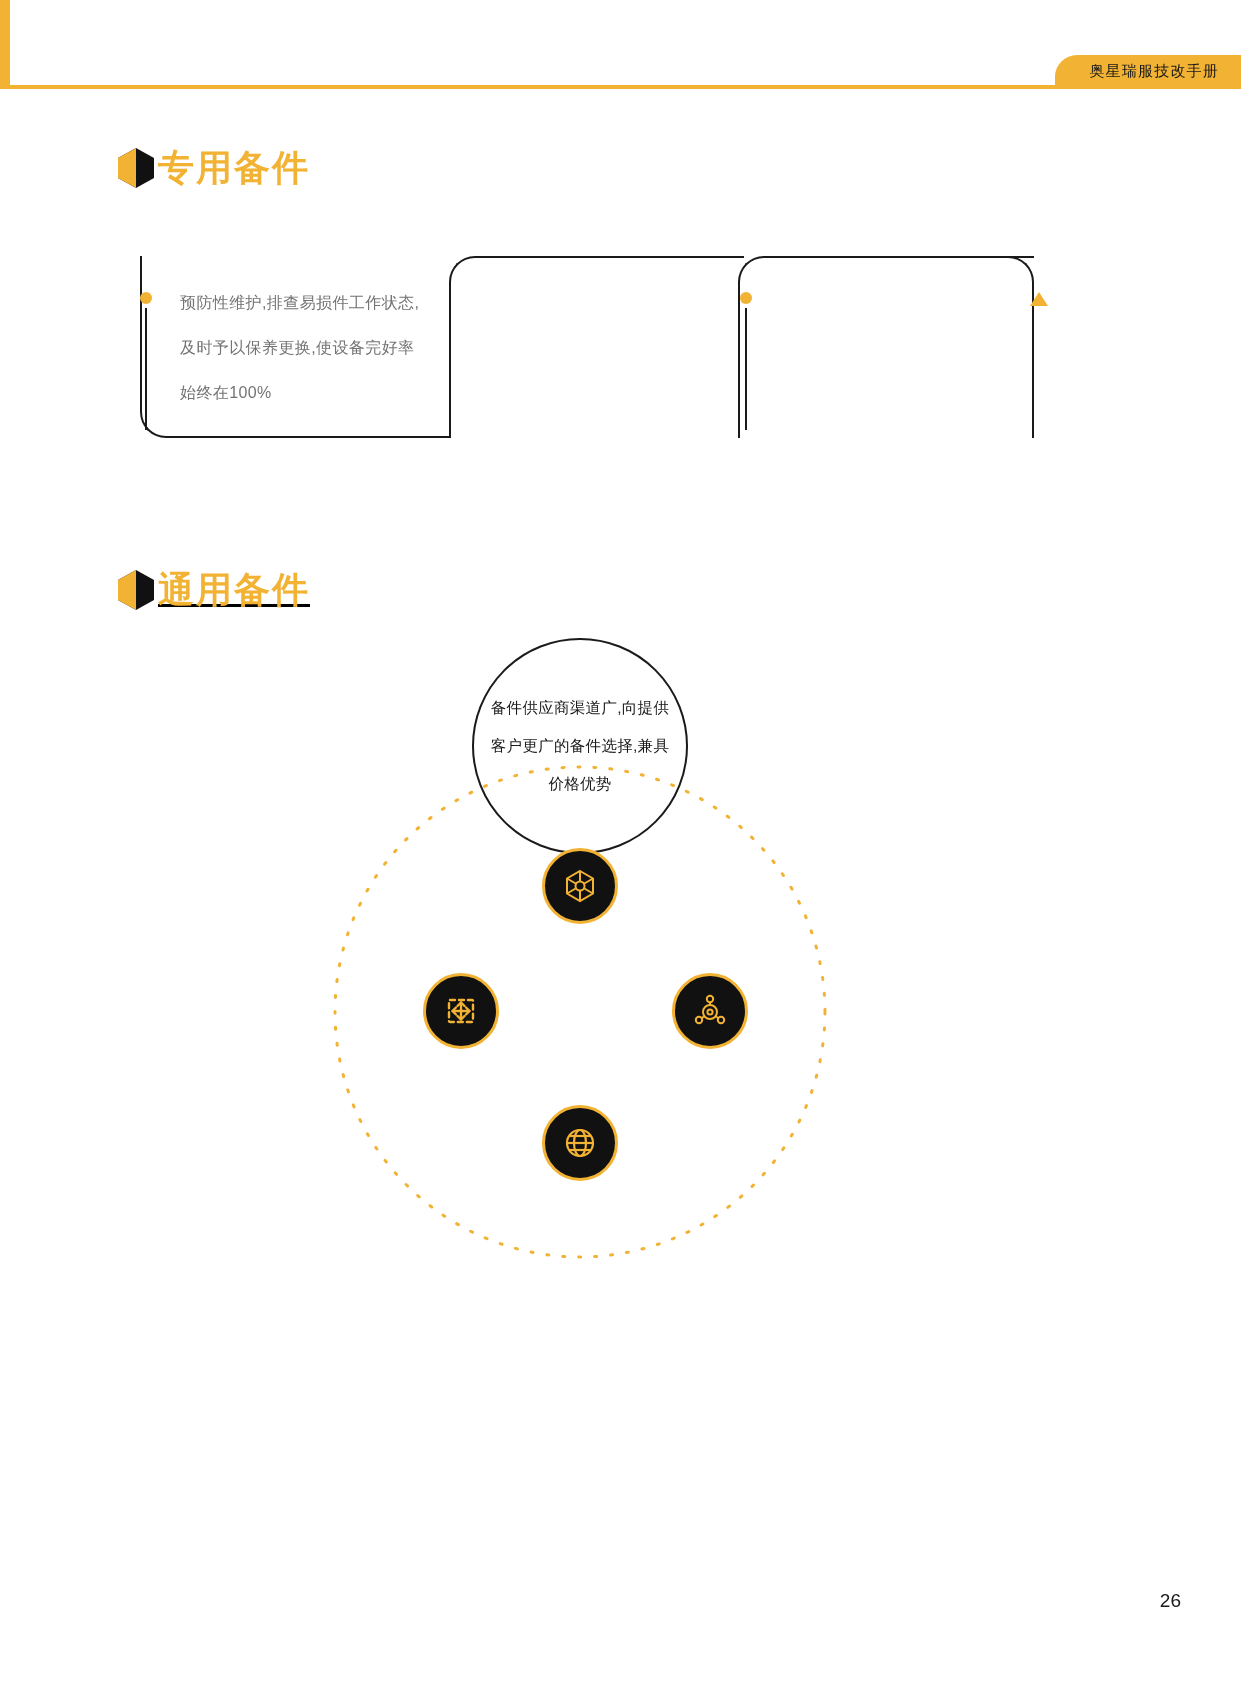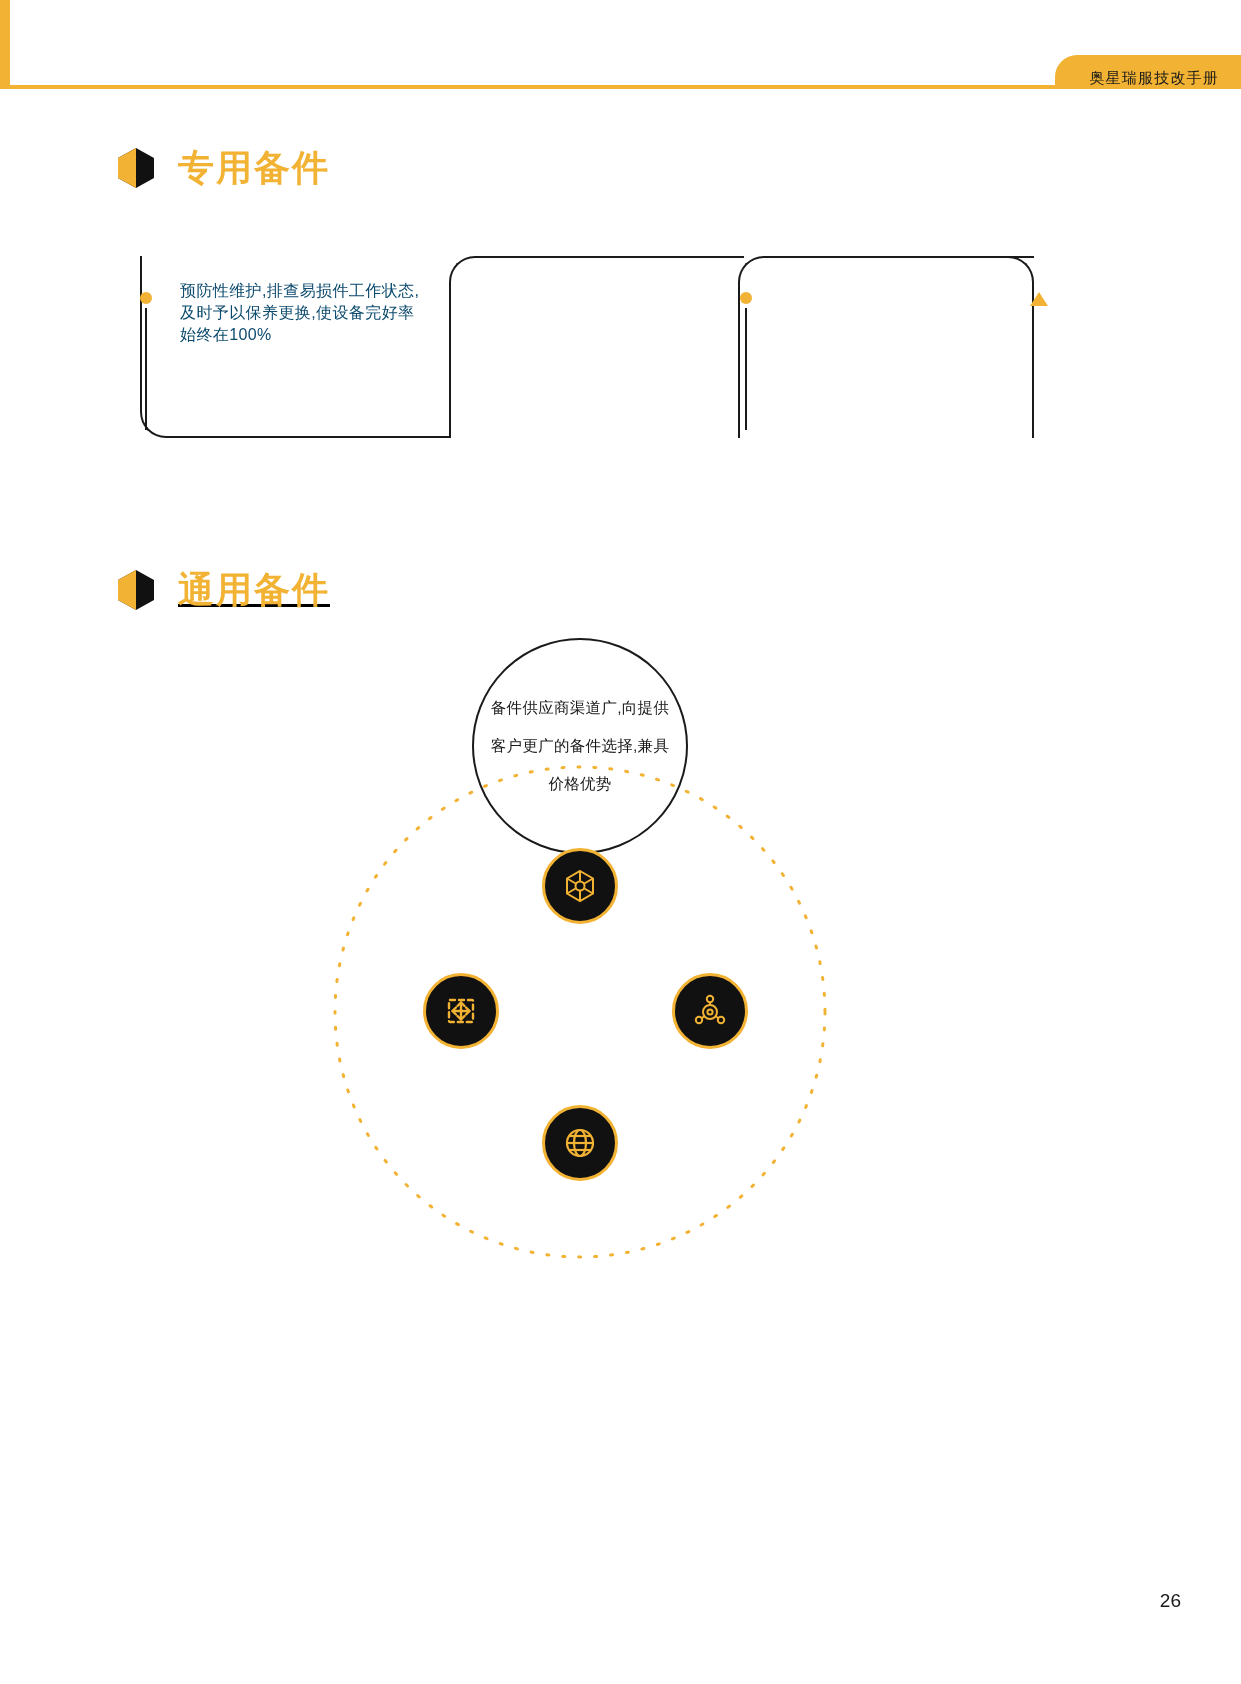--- a/index.html
+++ b/index.html
@@ -10,41 +10,41 @@
     position:relative;overflow:hidden;
     -webkit-font-smoothing:antialiased;
   }
   
   .header-bar{
     position:absolute;top:0;left:0;width:1241px;height:88px;
   }
   .header-tab{
     position:absolute;top:55px;right:0;height:30px;
     background:#F2B233;
-    display:flex;align-items:flex-end;justify-content:center;
+    display:flex;align-items:center;justify-content:center;
     padding:0 22px 0 34px;
     border-top-left-radius:22px;
     box-sizing:border-box;
   }
   .header-tab-label{
     font-size:15px;color:#1a1a1a;letter-spacing:1.2px;
     white-space:nowrap;line-height:1;
   }
   .header-underline{
     position:absolute;top:85px;left:0;width:1241px;height:4px;
     background:#F2B233;
   }
   .header-left-block{
     position:absolute;top:0;left:0;width:10px;height:89px;
     background:#F2B233;
   }
 
   
   .section-title{
-    position:absolute;display:flex;align-items:center;gap:24px;
+    position:absolute;display:flex;align-items:center;gap:4px;
   }
   .hex-bullet{
     width:36px;height:40px;position:relative;flex:0 0 auto;
   }
   .hex-bullet .hex{
     position:absolute;inset:0;
   }
   .section-title-text{
     font-size:36px;font-weight:bold;color:#F2B233;letter-spacing:2px;
     line-height:1;
@@ -58,21 +58,21 @@
   .spec-dot{
     position:absolute;width:12px;height:12px;border-radius:50%;
     background:#F2B233;top:44px;left:22px;
   }
   .spec-line{
     position:absolute;left:27px;top:60px;width:2px;height:122px;
     background:#1a1a1a;
   }
   .spec-text{
     position:absolute;left:62px;top:32px;width:250px;
-    font-size:16px;color:#0c4a6e;line-height:22px;letter-spacing:.4px;
+    font-size:16px;color:#737373;line-height:45px;letter-spacing:.4px;
   }
   .bracket{
     position:absolute;border:2px solid #1a1a1a;
     box-sizing:border-box;
   }
 
   
   .diagram{
     position:absolute;left:0;top:600px;width:989px;height:800px;
   }

